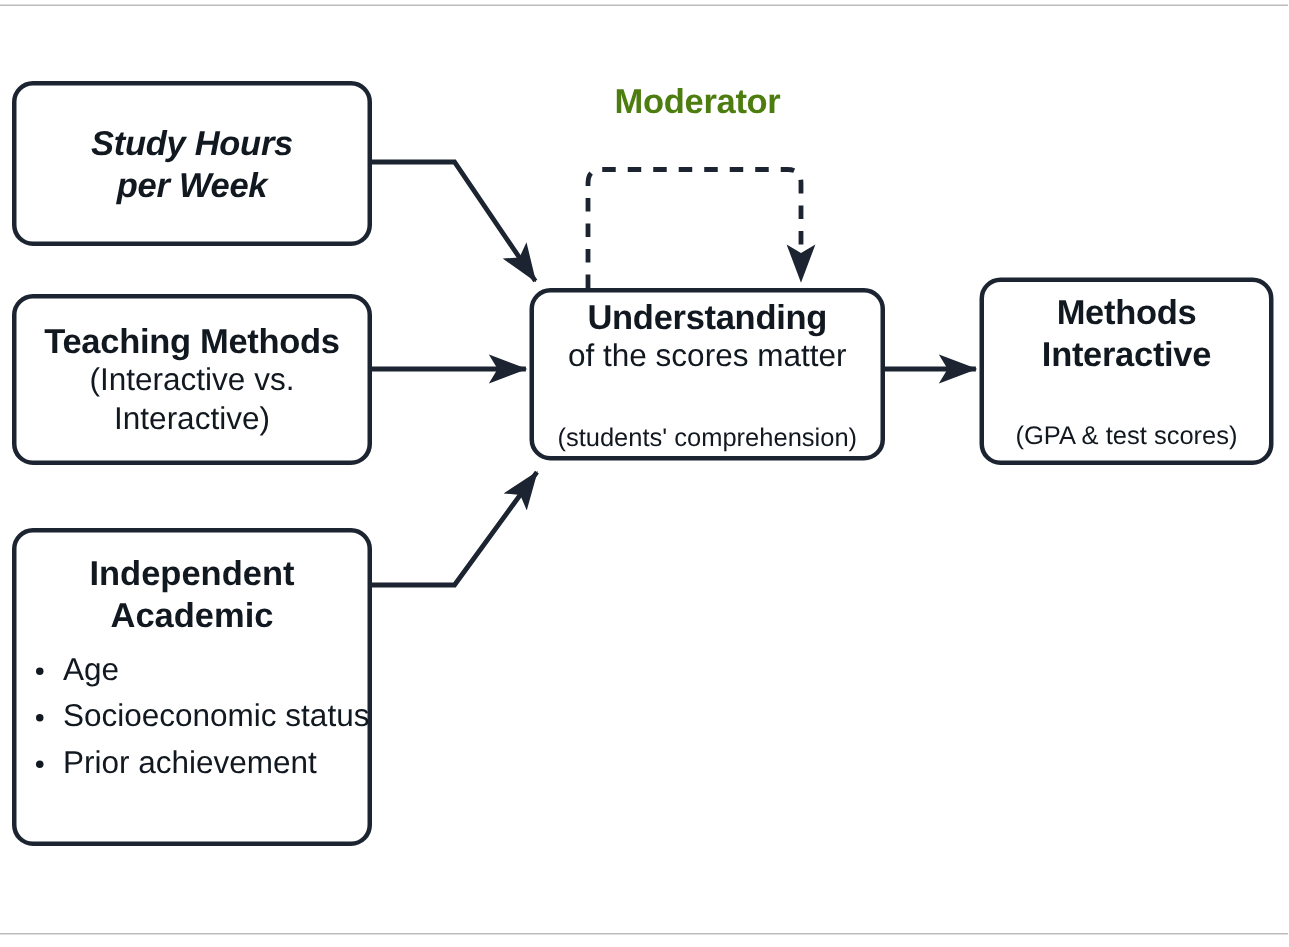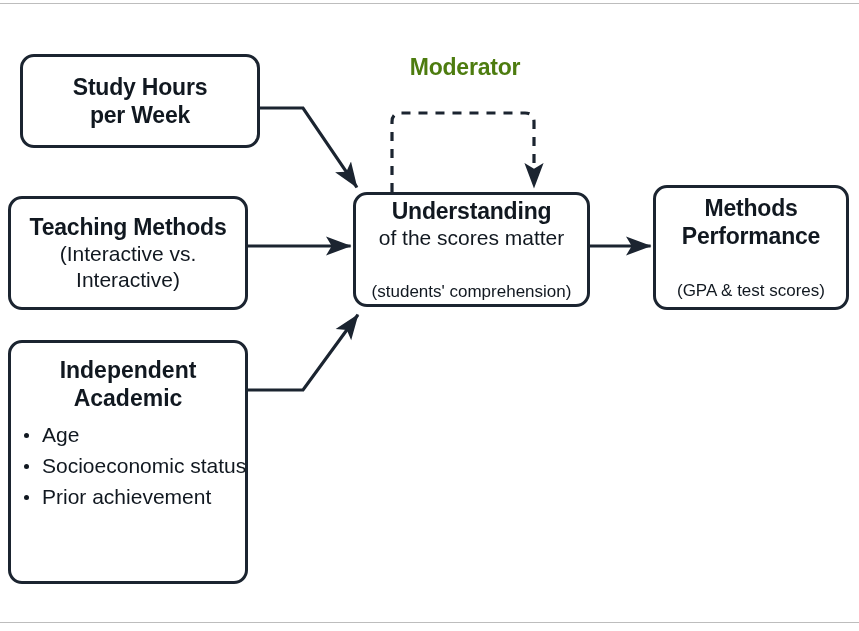--- a/index.html
+++ b/index.html
@@ -60,23 +60,23 @@
     line-height: 1.22;
   }
   .node .line-small {
     font-weight: normal;
     font-size: 17px;
     line-height: 1.25;
     margin-top: 30px;
   }
 
   
-  #node-study-hours  { left: 20px;   top: 54px;  width: 240px; height: 94px; }
+  #node-study-hours  { left: 8px;   top: 54px;  width: 240px; height: 110px; font-style: italic; }
   #node-teaching     { left: 8px;   top: 196px; width: 240px; height: 114px; }
-  #node-independent  { left: 8px;   top: 340px; width: 240px; height: 244px;
+  #node-independent  { left: 8px;   top: 352px; width: 240px; height: 212px;
                        justify-content: flex-start; padding-top: 14px; }
   #node-understanding{ left: 353px; top: 192px; width: 237px; height: 115px; }
   #node-academic     { left: 653px; top: 185px; width: 196px; height: 125px; }
 
   .iv-title {
     font-weight: bold;
     font-size: 23px;
     line-height: 1.2;
     text-align: center;
     width: 100%;
@@ -172,17 +172,17 @@
   </div>
 
   <div class="node" id="node-understanding">
     <div class="line-strong">Understanding</div>
     <div class="line-mid">of the scores matter</div>
     <div class="line-small">(students' comprehension)</div>
   </div>
 
   <div class="node" id="node-academic">
     <div class="line-strong">Methods</div>
-    <div class="line-strong">Performance</div>
+    <div class="line-strong">Interactive</div>
     <div class="line-small">(GPA &amp; test scores)</div>
   </div>
 
 </div>
 
 </body></html>

